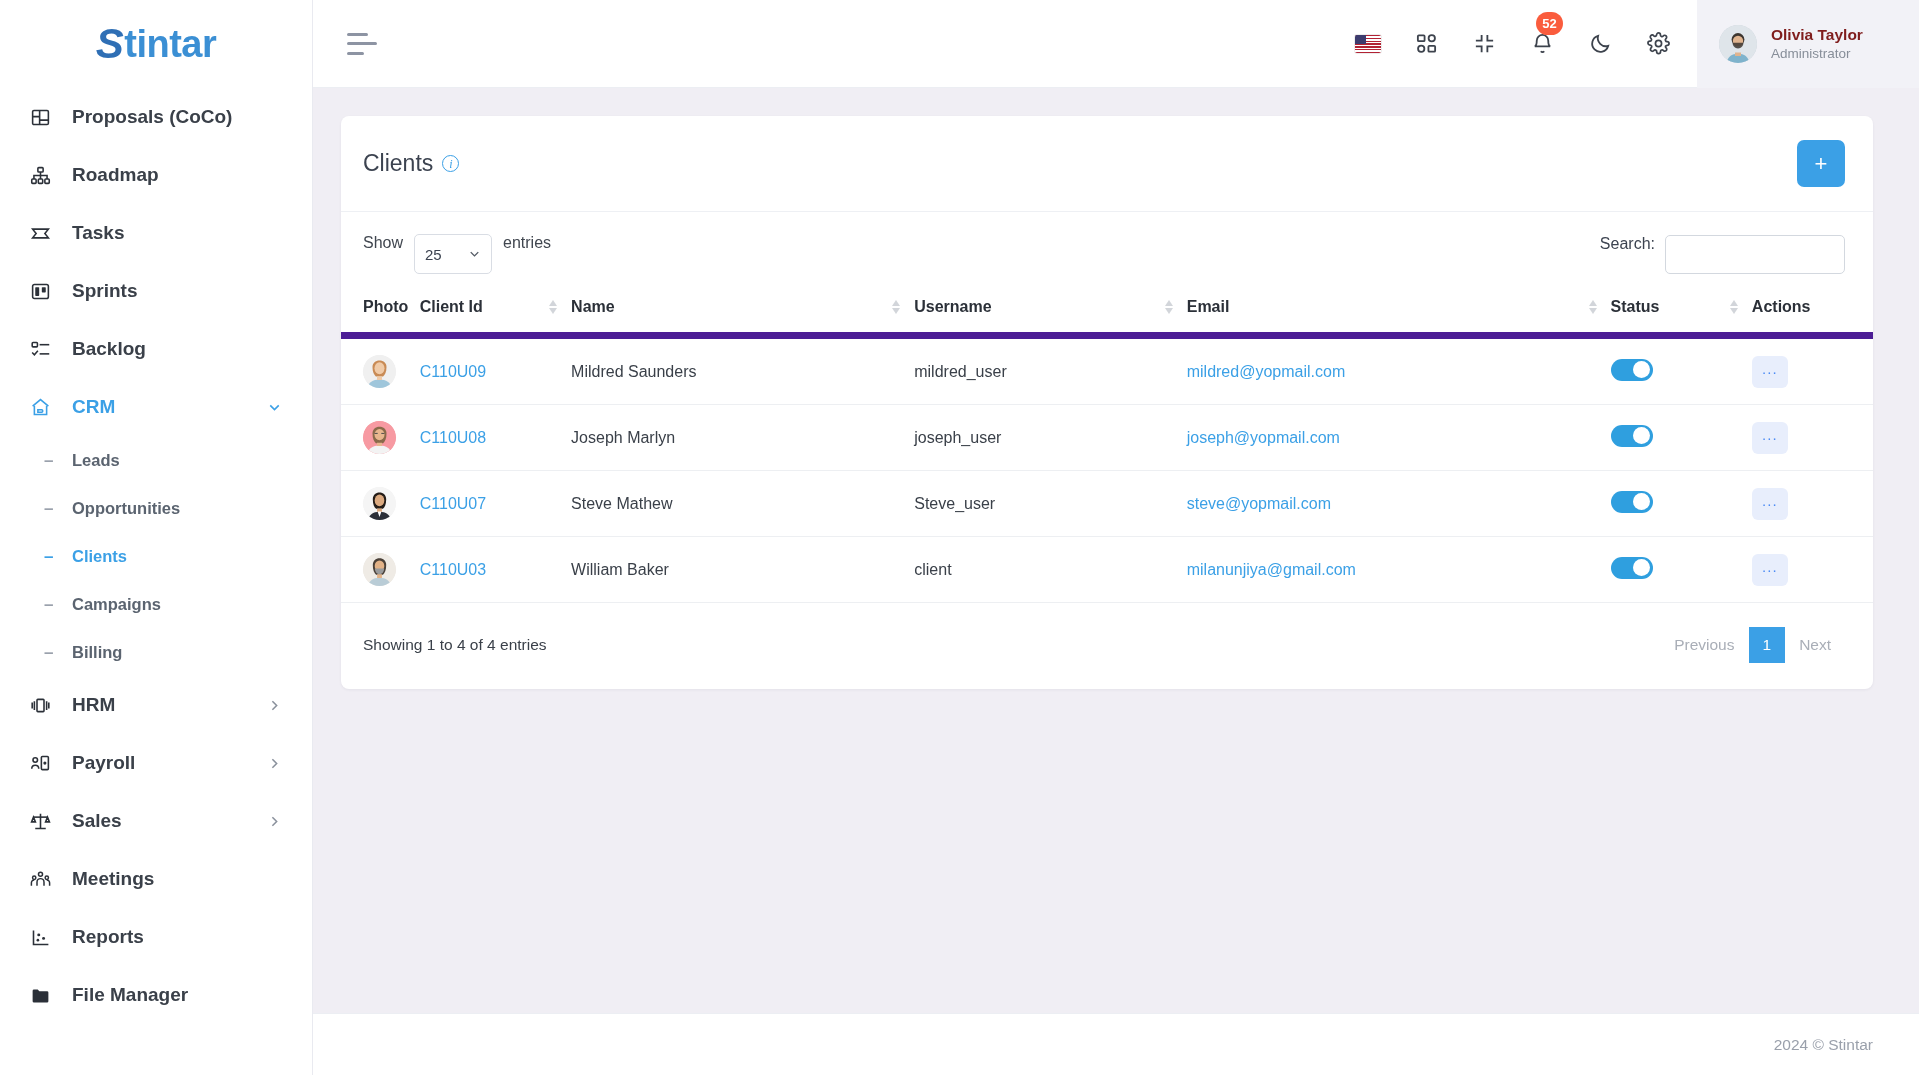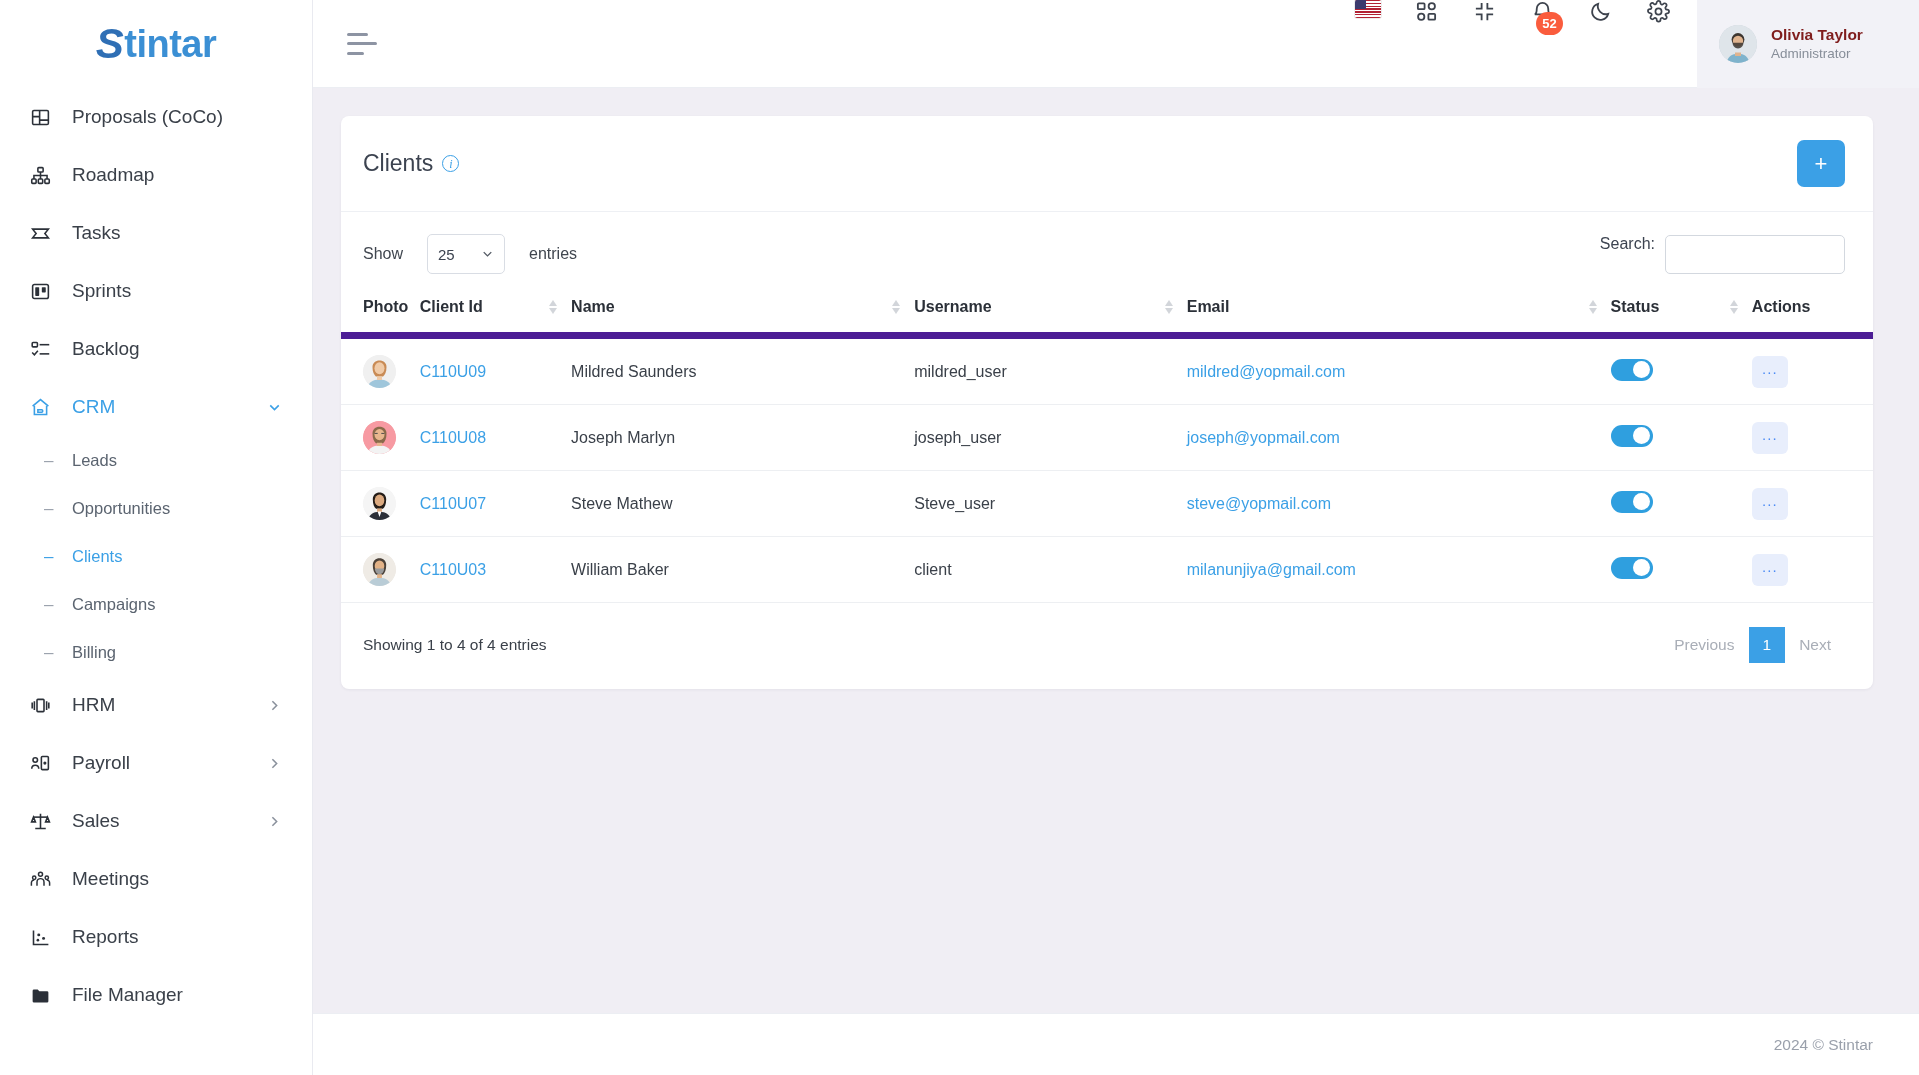--- a/index.html
+++ b/index.html
@@ -32,21 +32,21 @@
     display: flex; align-items: center;
   }
   .brand-logo .s-mark {
     color: #2f6fb5;
     font-size: 42px;
     line-height: 1;
     margin-right: 1px;
     font-style: italic;
     font-weight: bold;
   }
-  .nav { padding: 0 1px 20px 0; flex: 1 1 auto; }
+  .nav { padding: 0 1px 20px 0; flex: 1 1 auto; font-weight: bold; }
   .nav-item {
     display: flex; align-items: center;
     height: 58px;
     padding: 0 28px 0 28px;
     color: #3a4049;
     font-size: 19px;
     cursor: pointer;
     position: relative;
   }
   .nav-item .ic {
@@ -105,21 +105,21 @@
   .hamburger i:nth-child(2) { width: 30px; }
   .hamburger i:nth-child(3) { width: 17px; }
 
   .top-actions {
     margin-left: auto;
     display: flex; align-items: center;
     height: 88px;
   }
   .top-icon {
     width: 58px; height: 88px;
-    display: flex; justify-content: center;
+    display: flex; align-items: center; justify-content: center;
     cursor: pointer; position: relative;
     color: #3d434d;
   }
   .flag {
     width: 26px; height: 18px;
     border-radius: 2px;
     overflow: hidden; position: relative;
     background: #ffffff;
     box-shadow: 0 0 0 1px rgba(0,0,0,0.07);
   }
@@ -195,21 +195,21 @@
     background: #3ba0e6; color: #fff;
     border: none; border-radius: 7px;
     font-size: 22px; cursor: pointer;
     display: flex; align-items: center; justify-content: center;
     line-height: 1;
   }
   .table-tools {
     display: flex; align-items: center;
     padding: 22px 28px 10px 22px;
   }
-  .show-entries { display: flex; align-items: center; gap: 24px; font-size: 16px; color: #40464f; }
+  .show-entries { display: flex; gap: 11px; font-size: 16px; color: #40464f; }
   .sel {
     appearance: none; -webkit-appearance: none;
     border: 1px solid #d9dde4; border-radius: 5px;
     background: #fff;
     height: 40px; width: 78px;
     padding: 0 10px;
     font-size: 15px; color: #3c4350;
     font-family: "Liberation Sans", sans-serif;
     cursor: pointer;
   }

